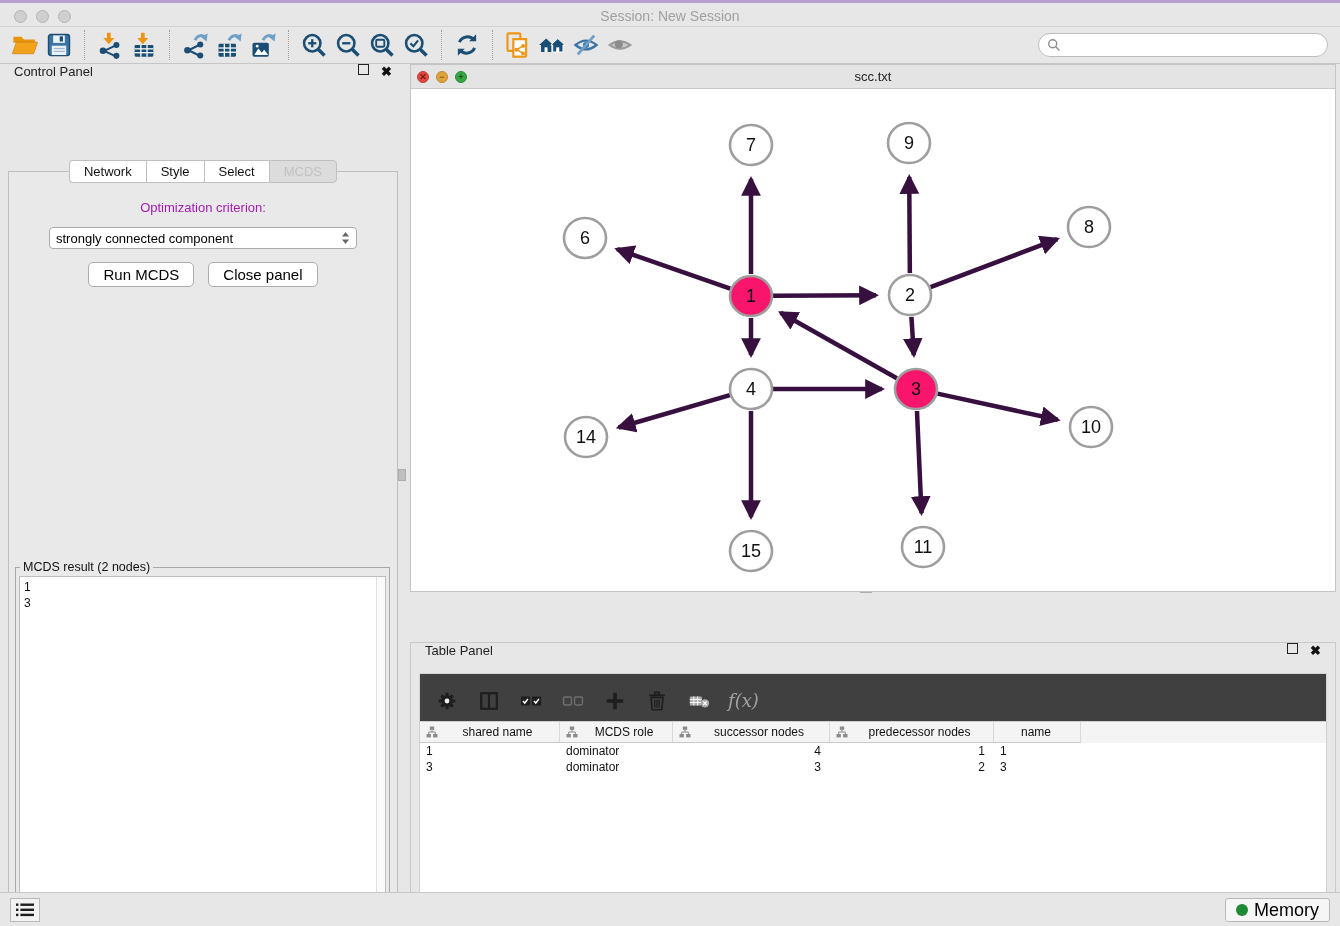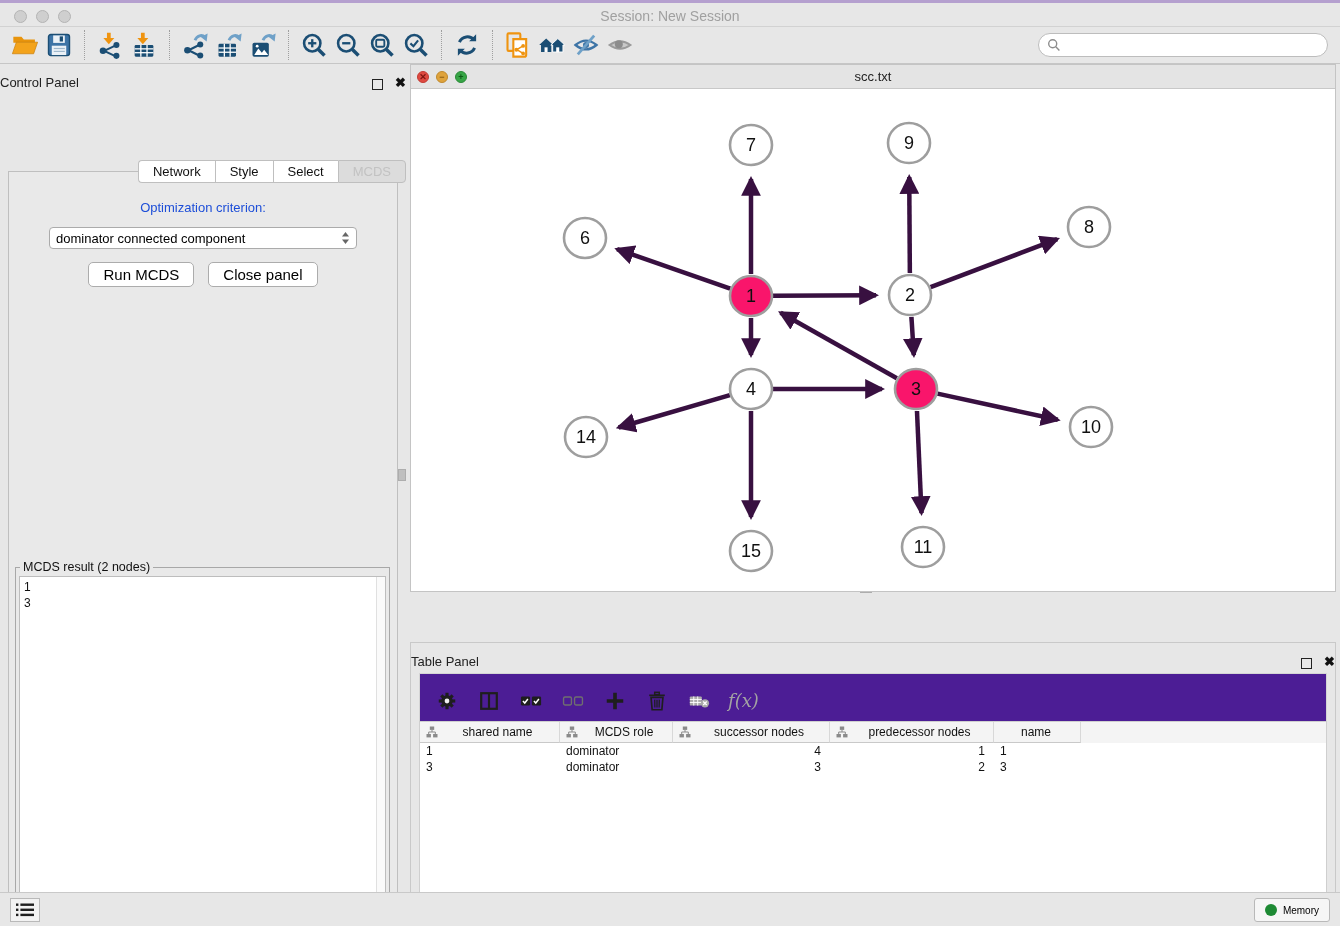--- a/index.html
+++ b/index.html
@@ -15,31 +15,31 @@
   
   #main-toolbar { left:0; top:27px; width:1340px; height:37px; background:#E7E7E7; border-bottom:1px solid #C6C6C6; display:flex; align-items:center; padding-left:8px; }
   .tb-icon { width:34px; height:32px; display:flex; align-items:center; justify-content:center; cursor:pointer; }
   .tb-icon svg { width:28px; height:28px; }
   .tb-sep { width:1px; height:30px; margin:0 8px; border-left:1px dotted #9F9F9F; }
   #toolbar-search { position:absolute; right:12px; top:6px; width:290px; height:24px; background:#fff; border:1px solid #BDBDBD; border-radius:12px; display:flex; align-items:center; padding-left:8px; }
   #toolbar-search input { border:none; outline:none; flex:1; font-size:12px; background:transparent; }
 
   
   #control-panel { left:0; top:64px; width:406px; height:828px; background:#E7E7E7; }
-  .panel-header { height:26px; display:flex; align-items:flex-end; padding:0 0; }
+  .panel-header { height:26px; display:flex; align-items:flex-start; padding:0 14px; }
   .panel-title { font-size:13px; color:#222; flex:1; }
   .float-icon { width:11px; height:11px; border:1.6px solid #222; margin-right:12px; cursor:pointer; }
   .close-icon { font-size:13px; font-weight:bold; color:#111; cursor:pointer; }
-  #cp-tabs { position:absolute; left:0; top:96px; width:100%; display:flex; justify-content:flex-end; z-index:2; }
+  #cp-tabs { position:absolute; left:0; top:96px; width:100%; display:flex; justify-content:center; z-index:2; }
   .seg-tab { font-size:13px; padding:3px 14px; background:#fff; border:1px solid #BFBFBF; border-right:none; color:#111; cursor:pointer; }
   .seg-tab:first-child { border-radius:4px 0 0 4px; }
   .seg-tab:last-child { border-right:1px solid #BFBFBF; border-radius:0 4px 4px 0; }
   .seg-tab.pressed { background:#DCDCDC; color:#C2C2C2; }
   #cp-content { position:absolute; left:8px; top:107px; width:390px; height:771px; background:#E9E9E9; border:1px solid #BFBFBF; }
-  #opt-label { margin-top:28px; text-align:center; font-size:13px; color:#1d4ed8; }
+  #opt-label { margin-top:28px; text-align:center; font-size:13px; color:#a21caf; }
   #criterion-select { margin:12px auto 0 auto; width:308px; height:22px; background:#fff; border:1px solid #ABABAB; border-radius:4px; display:flex; align-items:center; padding:0 6px; font-size:13px; cursor:pointer; }
   #criterion-select .sel-text { flex:1; }
   .updown { display:flex; flex-direction:column; align-items:center; line-height:5px; color:#555; font-size:9px; }
   #cp-buttons { margin-top:13px; display:flex; justify-content:center; gap:14px; }
   .aqua-btn { background:#fff; border:1px solid #ACACAC; border-radius:5px; font-size:15px; padding:3px 14px; cursor:pointer; font-family:"Liberation Sans",sans-serif; }
   #mcds-result { position:absolute; left:6px; top:388px; width:375px; height:375px; border:1px solid #A8A8A8; margin:0; padding:0; }
   #mcds-result legend { font-size:12.5px; padding:0 3px; margin-left:4px; color:#111; }
   #result-box { position:absolute; left:3px; top:2px; right:3px; bottom:3px; background:#fff; border:1px solid #BDBDBD; font-size:12px; padding:2px 4px; line-height:16px; color:#111; }
   #result-scroll { position:absolute; right:0; top:0; width:9px; bottom:0; background:#FAFAFA; border-left:1px solid #E0E0E0; }
 
@@ -48,38 +48,38 @@
   #net-titlebar { height:24px; background:#E4E4E4; border-bottom:1px solid #C8C8C8; display:flex; align-items:center; padding:0 6px; position:relative; }
   .mac-dot { width:12px; height:12px; border-radius:50%; margin-right:7px; font-size:9px; font-weight:bold; display:flex; align-items:center; justify-content:center; cursor:pointer; }
   .mac-red { background:#DF4A41; color:#7E1511; border:1px solid #C23B33; }
   .mac-yellow { background:#DFA33C; color:#8A5D14; border:1px solid #C08A2E; }
   .mac-green { background:#37A546; color:#0E5A18; border:1px solid #2B8A39; }
   #net-title { position:absolute; left:0; right:0; text-align:center; font-size:13px; color:#222; }
   #graph-svg { display:block; }
 
   
   #table-panel { left:410px; top:596px; width:926px; height:292px; background:#E7E7E7; border:1px solid #C9C9C9;margin-top:46px; }
-  #tp-toolbar { position:absolute; left:8px; top:30px; right:8px; height:55px; background:#4c1d95; border:1px solid #D5D5D5; display:flex; align-items:center; gap:16px; padding-left:14px; }
+  #tp-toolbar { position:absolute; left:8px; top:30px; right:8px; height:55px; background:#404040; border:1px solid #D5D5D5; display:flex; align-items:center; gap:16px; padding-left:14px; }
   .tp-icon { width:26px; height:26px; display:flex; align-items:center; justify-content:center; cursor:pointer; }
   .tp-icon svg { width:22px; height:22px; }
   .fx { font-family:"DejaVu Serif", serif; font-style:italic; font-size:18px; color:#A3A3A3; }
   #data-table { position:absolute; left:8px; top:78px; right:8px; height:175px; background:#fff; border:1px solid #CFCFCF; overflow:hidden; }
   .t-header { display:flex; height:21px; background:#F4F4F4; }
   .th-cell { display:flex; align-items:center; border-right:1px solid #D8D8D8; border-bottom:1px solid #C9C9C9; font-size:12px; color:#111; padding-left:6px; gap:6px; }
   .th-cell .lbl { flex:1; text-align:center; padding-right:8px; }
   .t-row { display:flex; height:16px; }
   .td-cell { font-size:12px; color:#111; padding:0 6px; line-height:16px; white-space:nowrap; }
   .c0 { width:140px; } .c1 { width:113px; } .c2 { width:157px; } .c3 { width:164px; } .c4 { width:87px; }
   .al-r { text-align:right; padding-right:9px; }
   #tp-tabs { position:absolute; left:0; right:0; bottom:6px; display:flex; justify-content:center; }
 
   
   #status-bar { left:0; top:892px; width:1340px; height:34px; background:#E7E7E7; border-top:1px solid #C9C9C9; }
   #list-btn { position:absolute; left:10px; top:5px; width:30px; height:24px; background:#F2F2F2; border:1px solid #B9B9B9; display:flex; align-items:center; justify-content:center; cursor:pointer; }
-  #memory-btn { position:absolute; right:10px; top:5px; height:24px; background:#F6F6F6; border:1px solid #B9B9B9; border-radius:3px; display:flex; align-items:center; gap:6px; padding:0 10px; font-size:10px; cursor:pointer; }
+  #memory-btn { position:absolute; right:10px; top:5px; height:24px; background:#F6F6F6; border:1px solid #B9B9B9; border-radius:3px; display:flex; align-items:center; gap:6px; padding:0 10px; font-size:18px; cursor:pointer; }
   #memory-dot { width:12px; height:12px; border-radius:50%; background:#1E8A34; }
 
   .divider-handle { background:#BFBFBF; border:1px solid #ADADAD; }
 </style>
 </head>
 <body>
 
 <div id="top-strip" class="abs"></div>
 <div id="titlebar" class="abs">
   <div style="position:absolute; left:14px; top:6px;">
@@ -257,21 +257,21 @@
   </div>
   <div id="cp-tabs">
     <span class="seg-tab">Network</span>
     <span class="seg-tab">Style</span>
     <span class="seg-tab">Select</span>
     <span class="seg-tab pressed">MCDS</span>
   </div>
   <div id="cp-content">
     <div id="opt-label">Optimization criterion:</div>
     <div id="criterion-select">
-      <span class="sel-text">dominator connected component</span>
+      <span class="sel-text">strongly connected component</span>
       <span class="updown">
         <svg width="9" height="12" viewBox="0 0 9 12">
             <path d="M4.5 0 8 4.5H1z" fill="#666"></path>
             <path d="M4.5 12 1 7.5h7z" fill="#666"></path>
           </svg>
       </span>
     </div>
     <div id="cp-buttons">
       <button class="aqua-btn">Run MCDS</button>
       <button class="aqua-btn">Close panel</button>

